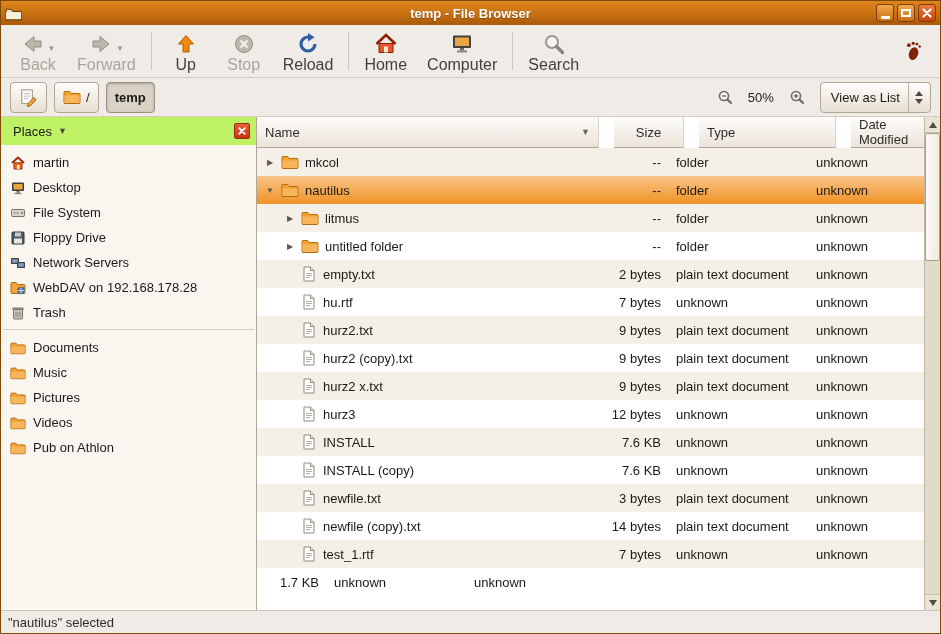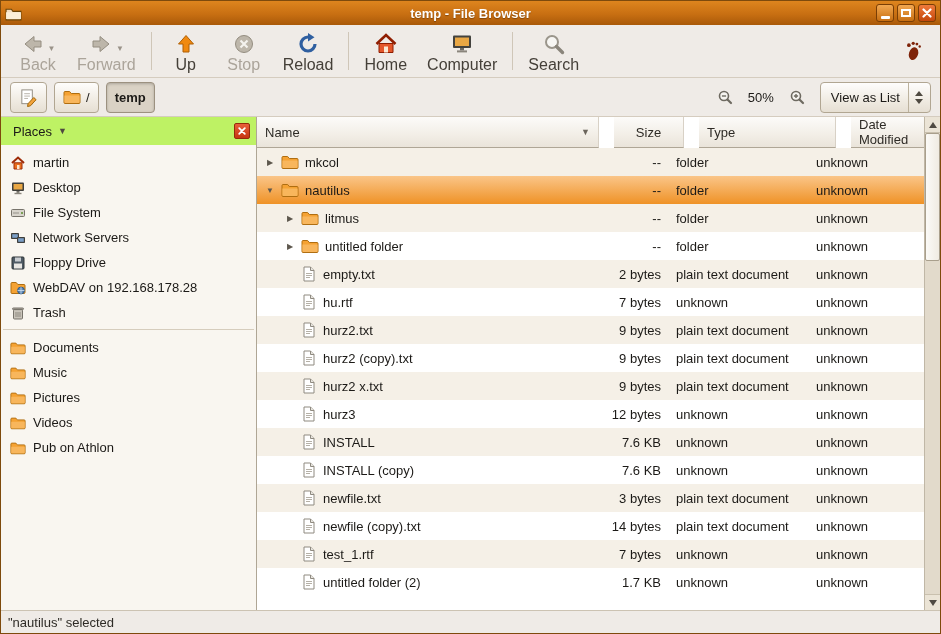--- a/index.html
+++ b/index.html
@@ -333,37 +333,37 @@
                 <rect x="1.5" y="4.5" width="13" height="7" rx="1" fill="#D8D4CC" stroke="#77736B"></rect>
                 <circle cx="12" cy="8" r="1" fill="#5B8E2F"></circle>
                 <rect x="3" y="7.3" width="6" height="1.4" fill="#A8A49C"></rect>
               </svg>
             </span>
             <span>File System</span>
           </div>
           <div class="place-item">
             <span class="icon icon16">
               <svg viewBox="0 0 16 16">
+                <rect x="2" y="2" width="12" height="12" rx="1" fill="#4E5A64" stroke="#2E3436"></rect>
+                <rect x="5" y="2.5" width="6" height="4" fill="#C8CCD0"></rect>
+                <rect x="4" y="8.5" width="8" height="5" fill="#E8E6E2"></rect>
+              </svg>
+            </span>
+            <span>Floppy Drive</span>
+          </div>
+          <div class="place-item">
+            <span class="icon icon16">
+              <svg viewBox="0 0 16 16">
                 <rect x="1" y="3" width="8" height="6" rx=".8" fill="#3F3F3C"></rect>
                 <rect x="2.2" y="4.2" width="5.6" height="3.6" fill="#7B9FC7"></rect>
                 <rect x="7" y="7" width="8" height="6" rx=".8" fill="#3F3F3C"></rect>
                 <rect x="8.2" y="8.2" width="5.6" height="3.6" fill="#7B9FC7"></rect>
               </svg>
             </span>
             <span>Network Servers</span>
-          </div>
-          <div class="place-item">
-            <span class="icon icon16">
-              <svg viewBox="0 0 16 16">
-                <rect x="2" y="2" width="12" height="12" rx="1" fill="#4E5A64" stroke="#2E3436"></rect>
-                <rect x="5" y="2.5" width="6" height="4" fill="#C8CCD0"></rect>
-                <rect x="4" y="8.5" width="8" height="5" fill="#E8E6E2"></rect>
-              </svg>
-            </span>
-            <span>Floppy Drive</span>
           </div>
           <div class="place-item">
             <span class="icon icon16">
               <svg viewBox="0 0 16 16">
                 <path d="M1 3.5 C1 3 1.4 2.5 2 2.5 h4.2 l1.6 2 H14 c.6 0 1 .4 1 1 v7 c0 .6-.4 1-1 1 H2 c-.6 0-1-.4-1-1 Z" fill="#F5A233" stroke="#AF6E11"></path>
                 <circle cx="11" cy="10.5" r="3.4" fill="#5E87B5" stroke="#2E5A87"></circle>
                 <path d="M7.6 10.5 h6.8 M11 7.1 v6.8" stroke="#CFE0EF" stroke-width=".8"></path>
               </svg>
             </span>
             <span>WebDAV on 192.168.178.28</span>
@@ -675,31 +675,20 @@
                     <path d="M5 7.5 h6 M5 9.5 h6 M5 11.5 h4" stroke="#B5B0A6"></path>
                   </svg>
                 </span>
                 <span class="fname">test_1.rtf</span>
               </div>
               <div class="cell w-size csize">7 bytes</div>
               <div class="cell w-type ctype">unknown</div>
               <div class="cell w-date cmodified">unknown</div>
             </div>
             <div class="frow">
-              <div class="cell name w-name" style="padding-left: 26px;">
-                <span class="expander"></span>
-                <span class="icon icon16">
-                  <svg viewBox="0 0 16 16">
-                    <path d="M3 1 h6.5 L13 4.5 v10.5 H3 Z" fill="#FFFFFF" stroke="#8F8A80"></path>
-                    <path d="M9.5 1 V4.5 H13" fill="#E8E5DF" stroke="#8F8A80"></path>
-                    <path d="M5 7.5 h6 M5 9.5 h6 M5 11.5 h4" stroke="#B5B0A6"></path>
-                  </svg>
-                </span>
-                <span class="fname">untitled folder (2)</span>
-              </div>
               <div class="cell w-size csize">1.7 KB</div>
               <div class="cell w-type ctype">unknown</div>
               <div class="cell w-date cmodified">unknown</div>
             </div>
           </div>
       </div>
       <div class="vscroll">
         <span class="sbtn up">
             <span class="arr-up"></span>
           </span>

